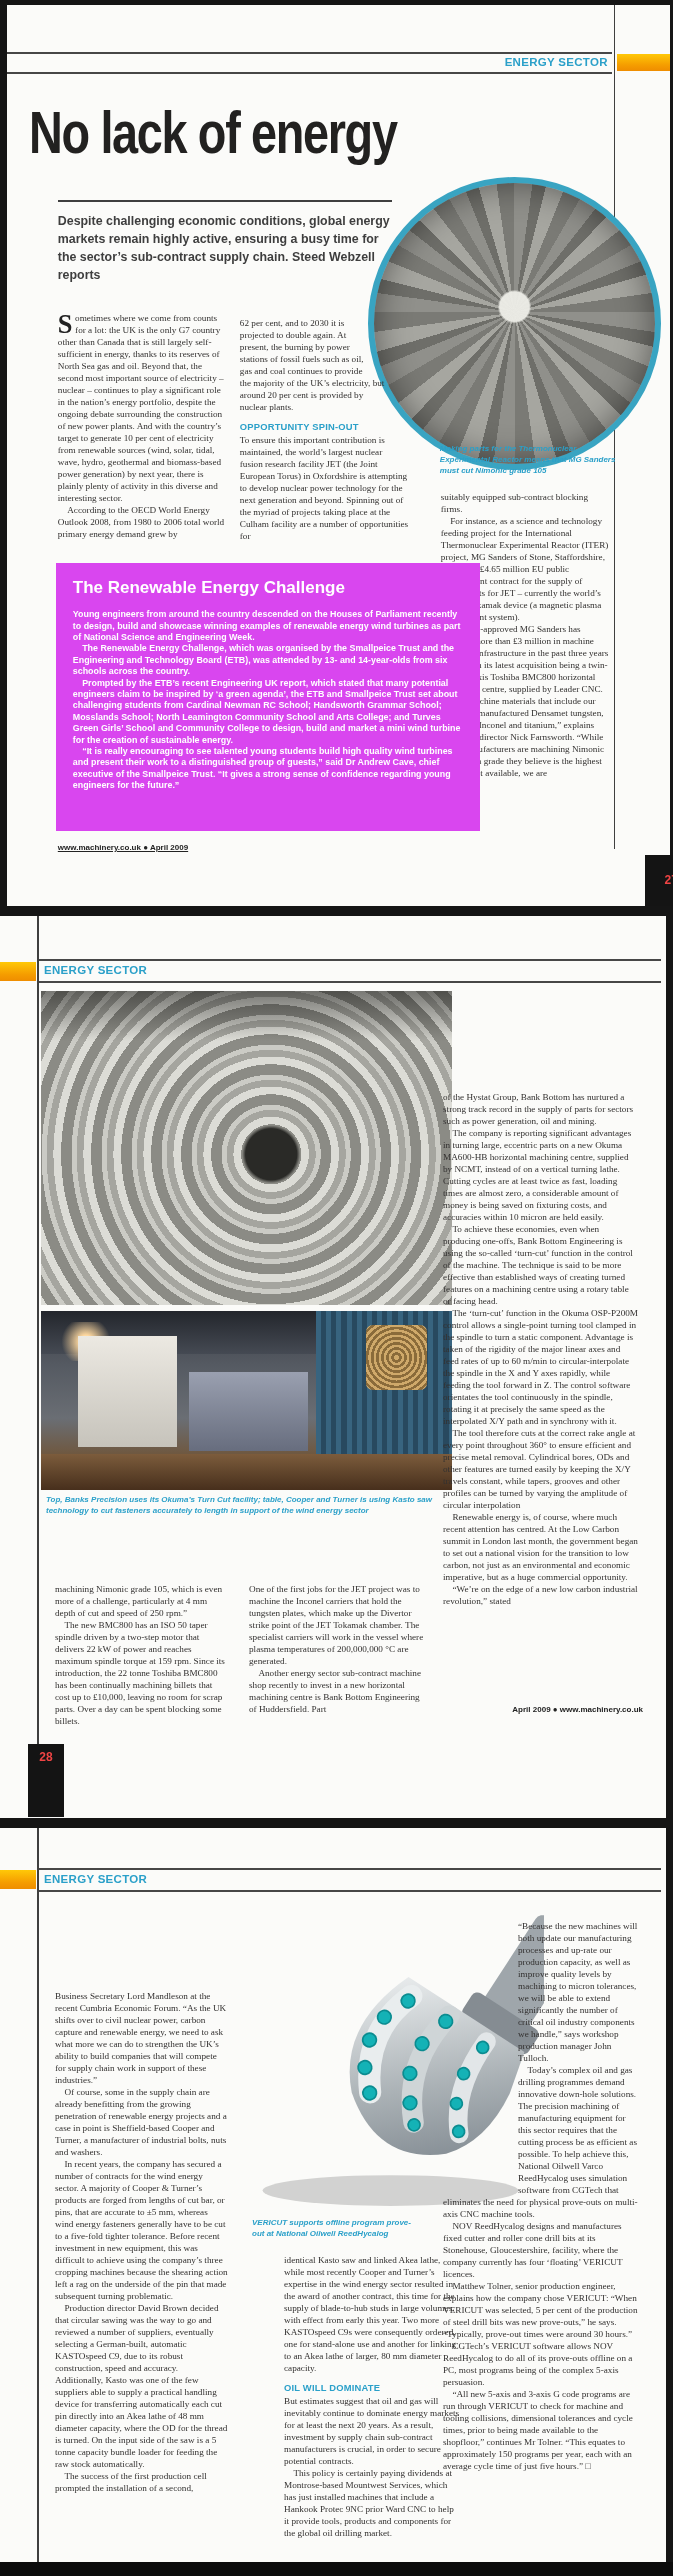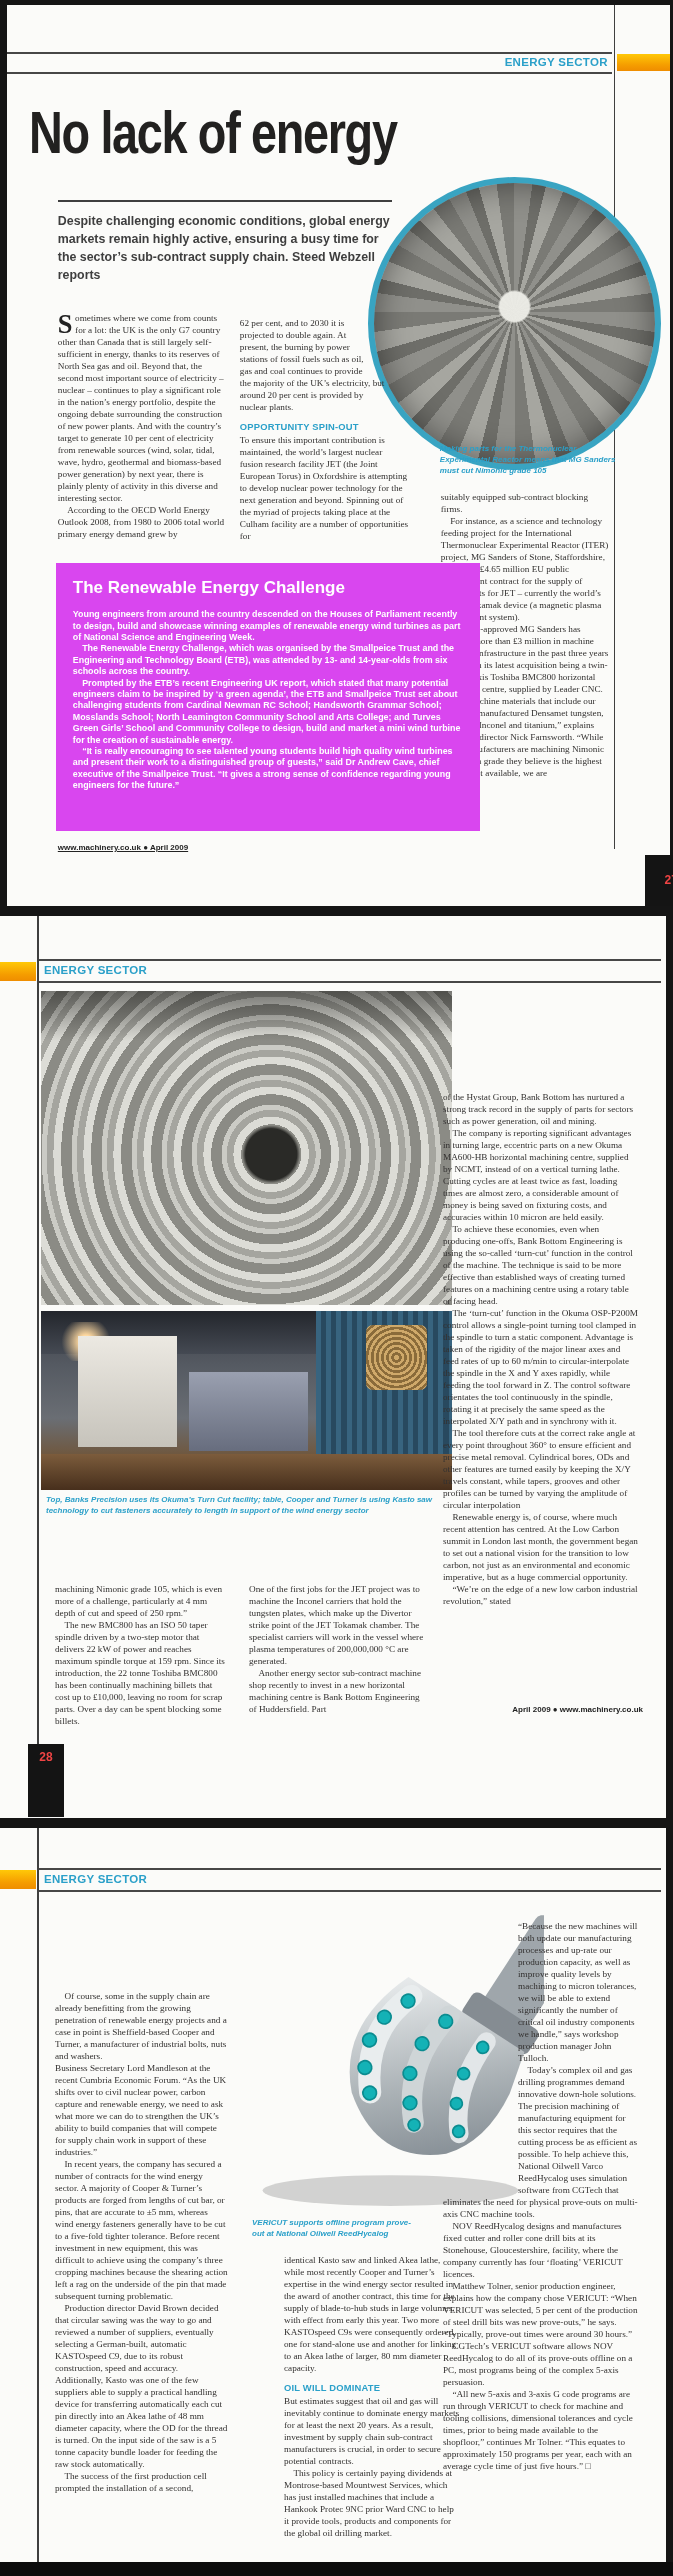--- a/index.html
+++ b/index.html
@@ -256,22 +256,22 @@
               <circle cx="278" cy="182" r="7"></circle>
               <circle cx="298" cy="208" r="7"></circle>
           </g>
         </g>
       </svg>
     </div>
     <div class="caption">VERICUT supports offline program prove-out at National Oilwell ReedHycalog</div>
 
     <div class="col" id="p3c1">
       <div>
+          <p class="para">Business Secretary Lord Mandleson at the recent Cumbria Economic Forum. “As the UK shifts over to civil nuclear power, carbon capture and renewable energy, we need to ask what more we can do to strengthen the UK’s ability to build companies that will compete for supply chain work in support of these industries.”</p>
           <p class="para ind">Of course, some in the supply chain are already benefitting from the growing penetration of renewable energy projects and a case in point is Sheffield-based Cooper and Turner, a manufacturer of industrial bolts, nuts and washers.</p>
-          <p class="para">Business Secretary Lord Mandleson at the recent Cumbria Economic Forum. “As the UK shifts over to civil nuclear power, carbon capture and renewable energy, we need to ask what more we can do to strengthen the UK’s ability to build companies that will compete for supply chain work in support of these industries.”</p>
           <p class="para ind">In recent years, the company has secured a number of contracts for the wind energy sector. A majority of Cooper &amp; Turner’s products are forged from lengths of cut bar, or pins, that are accurate to ±5 mm, whereas wind energy fasteners generally have to be cut to a five-fold tighter tolerance. Before recent investment in new equipment, this was difficult to achieve using the company’s three cropping machines because the shearing action left a rag on the underside of the pin that made subsequent turning problematic.</p>
           <p class="para ind">Production director David Brown decided that circular sawing was the way to go and reviewed a number of suppliers, eventually selecting a German-built, automatic KASTOspeed C9, due to its robust construction, speed and accuracy. Additionally, Kasto was one of the few suppliers able to supply a practical handling device for transferring automatically each cut pin directly into an Akea lathe of 48 mm diameter capacity, where the OD for the thread is turned. On the input side of the saw is a 5 tonne capacity bundle loader for feeding the raw stock automatically.</p>
           <p class="para ind">The success of the first production cell prompted the installation of a second,</p>
         </div>
     </div>
     <div class="col" id="p3c2">
       <div>
           <p class="para">identical Kasto saw and linked Akea lathe, while most recently Cooper and Turner’s expertise in the wind energy sector resulted in the award of another contract, this time for the supply of blade-to-hub studs in large volumes, with effect from early this year. Two more KASTOspeed C9s were consequently ordered, one for stand-alone use and another for linking to an Akea lathe of larger, 80 mm diameter capacity.</p>
         </div>
       <div class="subhead">OIL WILL DOMINATE</div>

